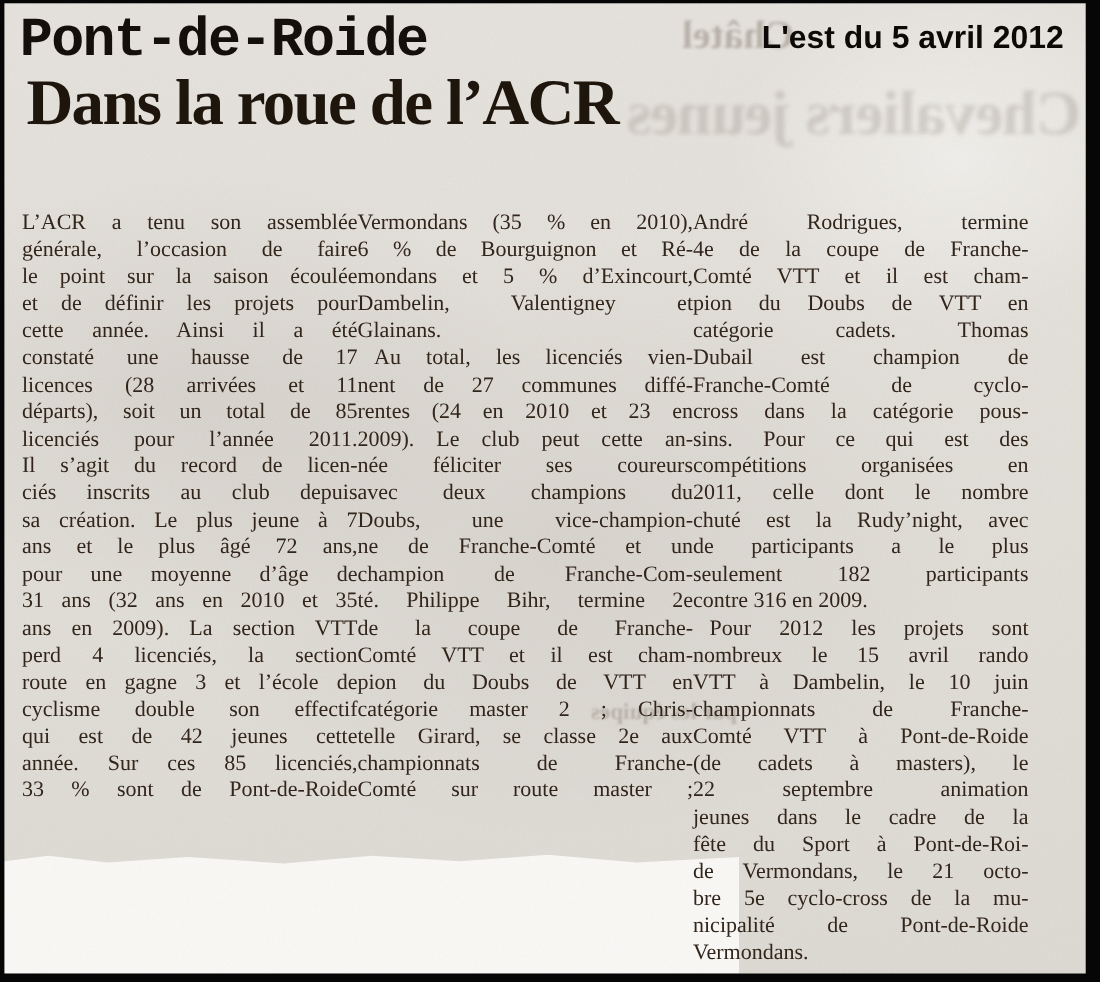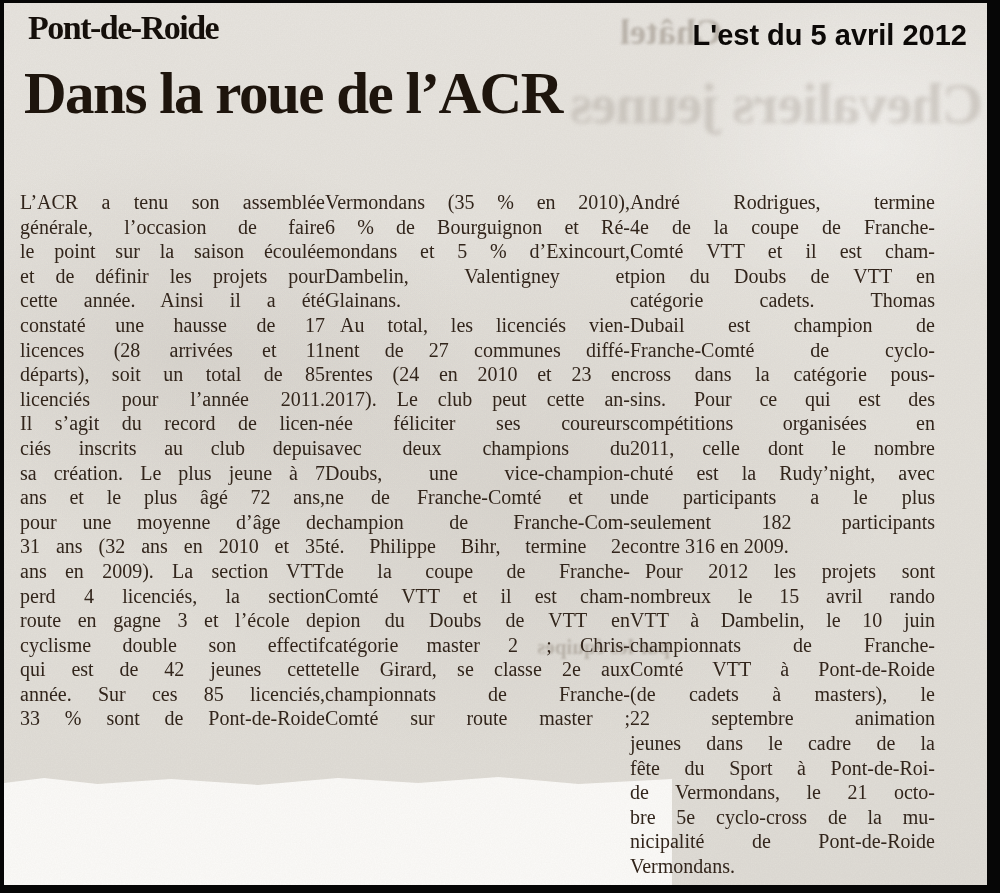--- a/index.html
+++ b/index.html
@@ -6,23 +6,23 @@
   .page{position:relative;width:1000px;height:893px;background:#060606;overflow:hidden;
         font-family:"Liberation Serif","DejaVu Serif",serif;}
   .paper{position:absolute;left:4px;top:3px;width:983px;height:882px;overflow:hidden;
     background:
       radial-gradient(ellipse 420px 300px at 18% 40%, rgba(118,108,96,0.10), transparent 70%),
       radial-gradient(ellipse 520px 380px at 52% 55%, rgba(122,112,100,0.09), transparent 72%),
       radial-gradient(ellipse 300px 220px at 88% 16%, rgba(255,255,255,0.45), transparent 70%),
       linear-gradient(180deg,#e7e4df 0%,#e3e0da 55%,#dfdcd6 100%);}
   .tear-patch{position:absolute;left:0;top:772px;width:668px;height:110px;background:#fbfaf8;z-index:2;
       clip-path:polygon(0 8px,6% 3px,14% 9px,25% 4px,38% 10px,50% 3px,62% 8px,74% 2px,86% 9px,100% 4px,100% 100%,0 100%);}
-  .kicker{position:absolute;left:24px;top:6px;z-index:4;
-      font-family:Liberation Serif, serif;font-weight:bold;
-      font-size:34px;letter-spacing:-1.5px;color:#150f0a;}
+  .kicker{position:absolute;left:14px;top:6px;z-index:4;
+      font-family:Liberation Mono, monospace;font-weight:bold;
+      font-size:50px;letter-spacing:-1.5px;color:#150f0a;}
   .source-date{position:absolute;right:20px;top:16px;z-index:4;
       font-family:"Liberation Sans","DejaVu Sans",sans-serif;font-weight:bold;
       font-size:29px;color:#0c0907;}
   .headline{position:absolute;left:20px;top:56px;z-index:4;
       font-weight:bold;font-size:59px;letter-spacing:-1.5px;color:#1e150d;}
   .ghost{position:absolute;z-index:1;transform:scaleX(-1);font-weight:bold;
       color:#978d82;filter:blur(1.5px);pointer-events:none;}
   .ghost-top{left:548px;top:8px;width:170px;font-size:36px;opacity:.55;}
   .ghost-big{left:255px;top:68px;width:724px;font-size:57px;letter-spacing:-1px;opacity:.30;filter:blur(2px);}
   .ghost-mid{left:336px;top:632px;width:330px;font-size:21px;opacity:.50;filter:blur(1px);}
@@ -76,21 +76,21 @@
         </div>
       <div class="col">
           <div class="line">Vermondans (35 % en 2010),</div>
           <div class="line">6 % de Bourguignon et Ré-</div>
           <div class="line">mondans et 5 % d’Exincourt,</div>
           <div class="line">Dambelin, Valentigney et</div>
           <div class="line para-end">Glainans.</div>
           <div class="line indent">Au total, les licenciés vien-</div>
           <div class="line">nent de 27 communes diffé-</div>
           <div class="line">rentes (24 en 2010 et 23 en</div>
-          <div class="line">2017). Le club peut cette an-</div>
+          <div class="line">2009). Le club peut cette an-</div>
           <div class="line">née féliciter ses coureurs</div>
           <div class="line">avec deux champions du</div>
           <div class="line">Doubs, une vice-champion-</div>
           <div class="line">ne de Franche-Comté et un</div>
           <div class="line">champion de Franche-Com-</div>
           <div class="line">té. Philippe Bihr, termine 2e</div>
           <div class="line">de la coupe de Franche-</div>
           <div class="line">Comté VTT et il est cham-</div>
           <div class="line">pion du Doubs de VTT en</div>
           <div class="line">catégorie master 2 ; Chris-</div>

